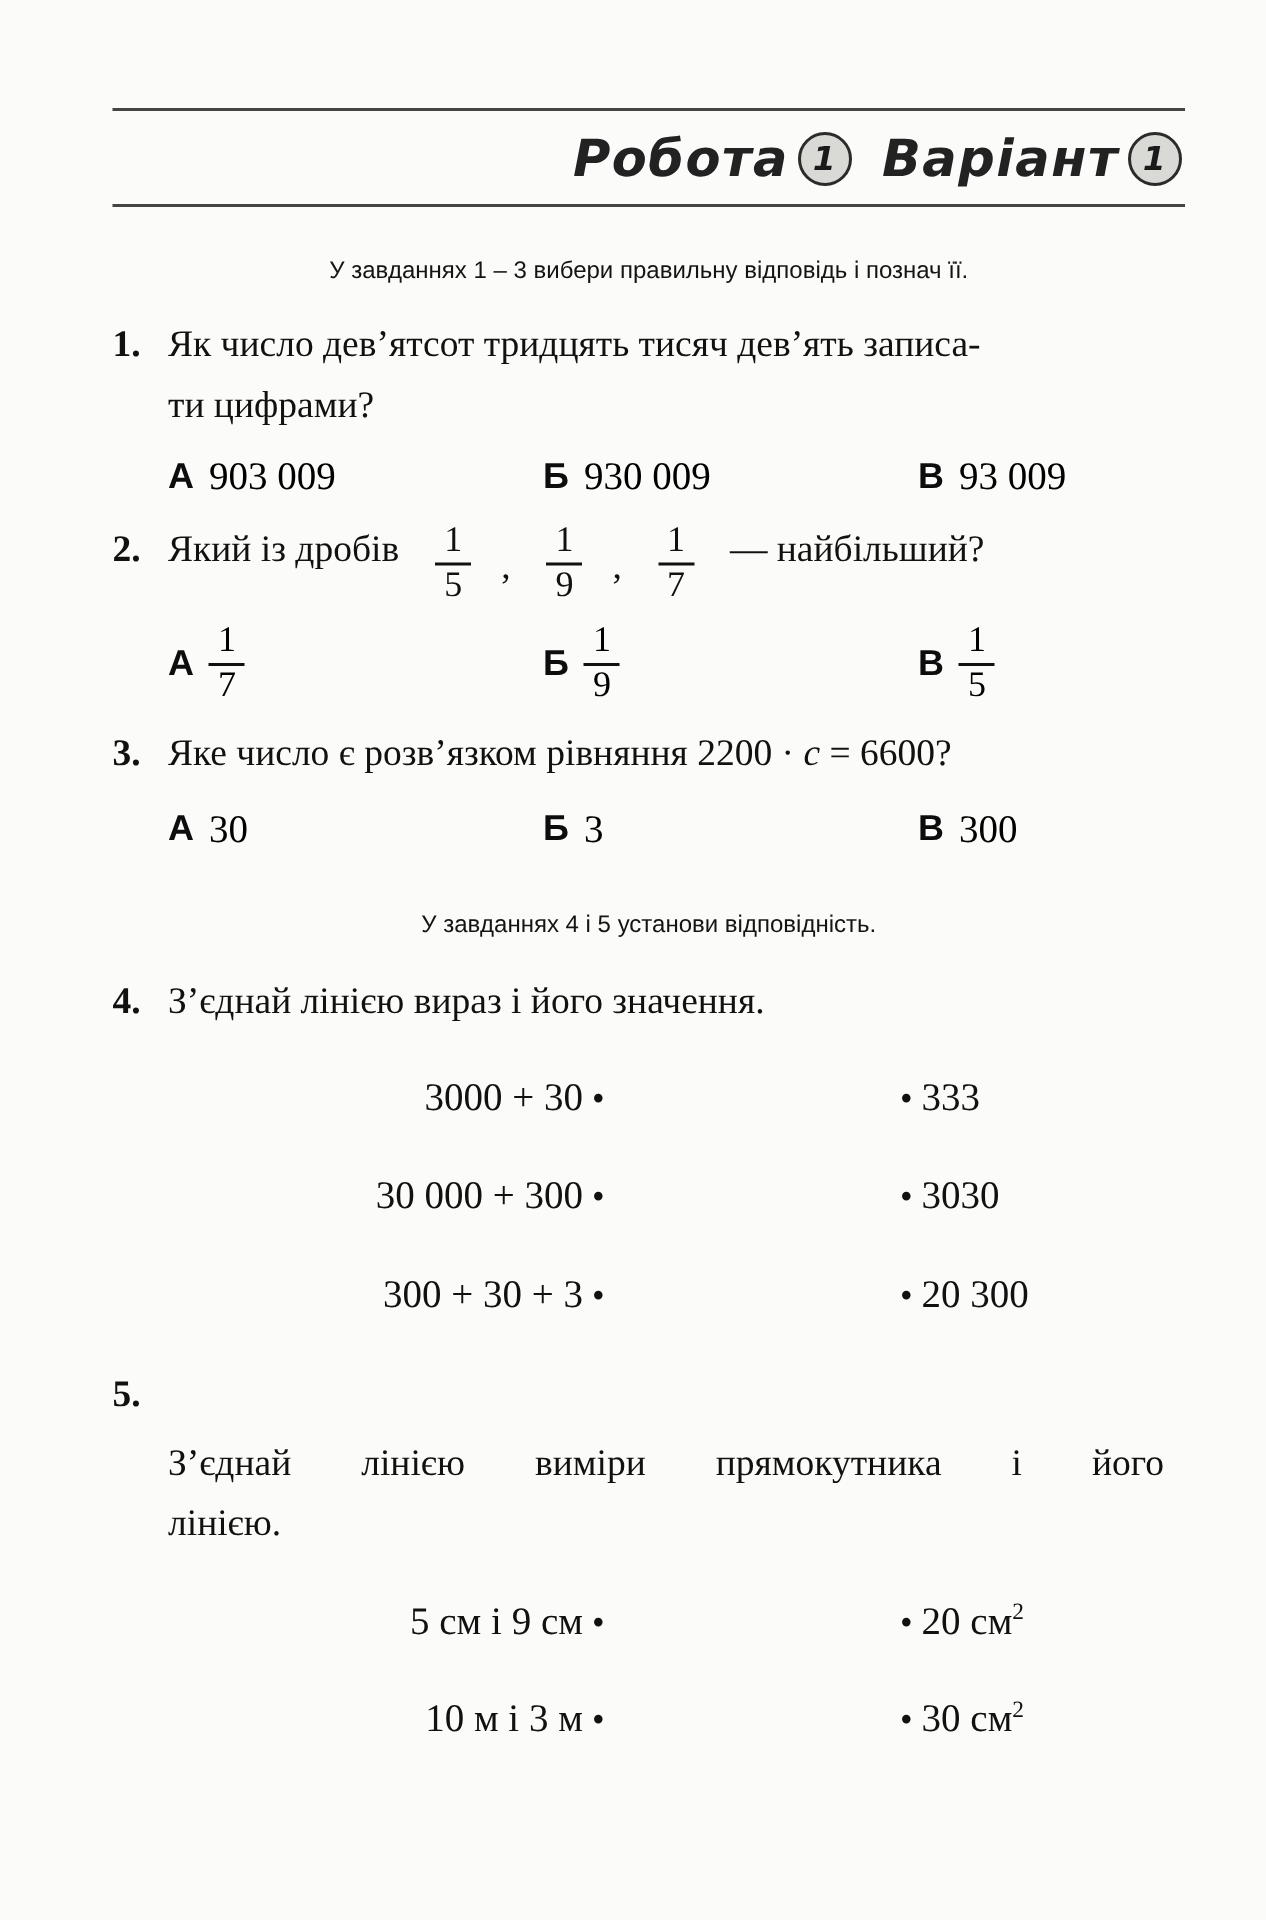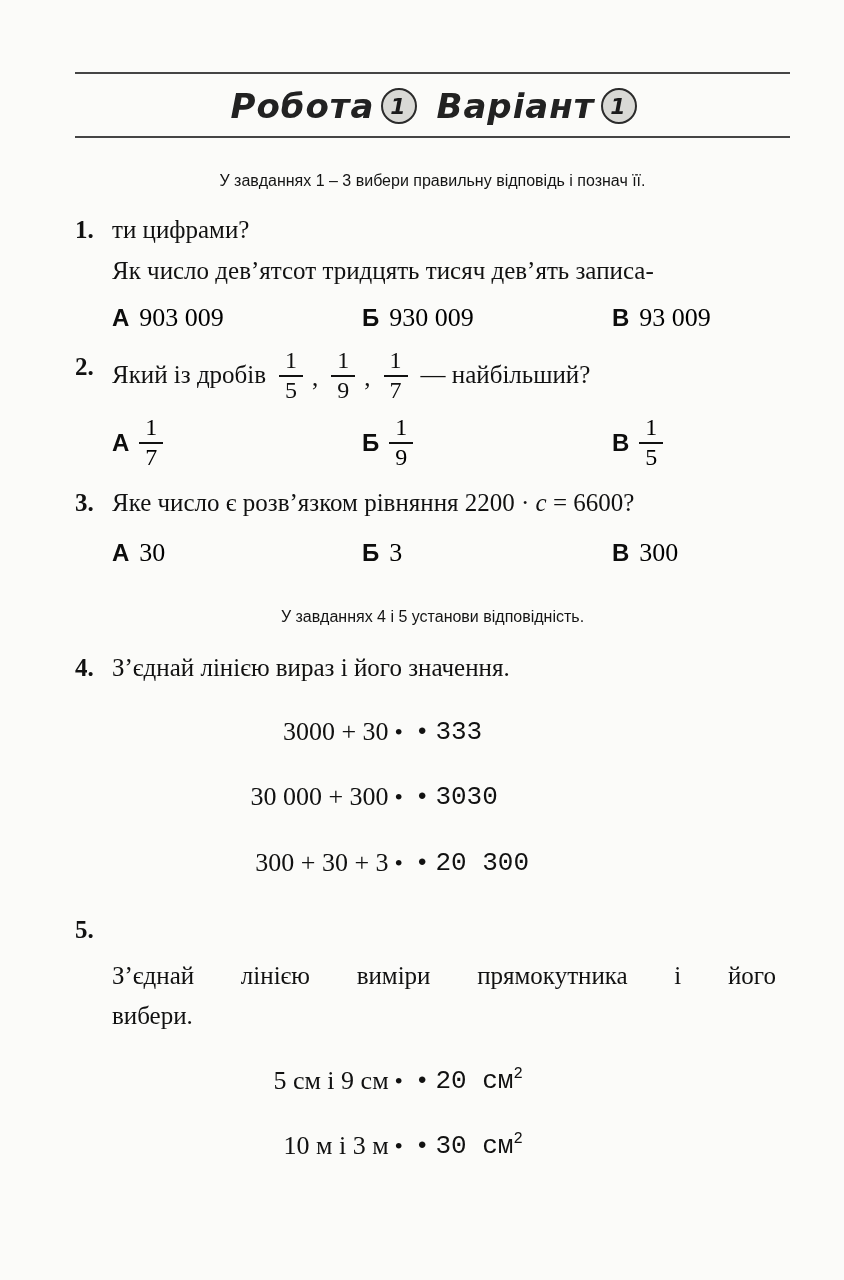--- a/index.html
+++ b/index.html
@@ -23,21 +23,21 @@
   .rule {
     height: 2px;
     background: #454545;
     border: none;
     margin: 0;
   }
   .rule-top { margin-top: 72px; }
   
   .header-row {
     display: flex;
-    justify-content: center;
+    justify-content: flex-end;
     align-items: center;
     padding: 12px 2px 10px 4px;
     gap: 20px;
   }
   .header-item {
     display: flex;
     align-items: center;
     gap: 6px;
     font-family: "DejaVu Sans", sans-serif;
     font-style: italic;
@@ -124,42 +124,43 @@
     display: inline-block;
     text-align: center;
     font-size: 24px;
     line-height: 1.15;
     vertical-align: middle;
   }
   .frac .num { display: block; padding: 0 6px; }
   .frac .den { display: block; border-top: 2px solid #111; padding: 0 6px; }
   .stmt-flex {
     display: flex;
-    align-items: center;
-    gap: 13px;
+    align-items: flex-start;
+    gap: 24px;
     flex-wrap: wrap;
   }
   .frac-comma { align-self: flex-end; line-height: 1; padding-bottom: 14px; margin-left: -4px; }
   .var-italic { font-style: italic; }
   
   .match-block { margin-top: 14px; }
   .match-row {
     display: flex;
     align-items: center;
     font-size: 26px;
     margin-top: 23px;
+    gap: 33px;
   }
   .match-left {
     width: 297px;
     text-align: right;
     white-space: nowrap;
   }
   .match-right {
+    margin-left: 152px;
     white-space: nowrap;
-    font-family: Liberation Mono, monospace;
   }
   .bullet { font-size: 24px; padding: 0 6px; }
   sup.sq {
     font-size: 60%;
     vertical-align: super;
     line-height: 0;
   }
 </style>
 </head>
 <body>
@@ -180,22 +181,22 @@
       </div>
     </div>
 
     <hr class="rule">
 
     <div class="instruction instruction-1">У завданнях 1 – 3 вибери правильну відповідь і познач її.</div>
 
     <div class="task task-1">
       <div class="task-num">1.</div>
       <div class="task-body">
+        <div>Як число дев’ятсот тридцять тисяч дев’ять записа-</div>
         <div>ти цифрами?</div>
-        <div>Як число дев’ятсот тридцять тисяч дев’ять записа-</div>
       </div>
     </div>
     <div class="options options-1">
       <div class="option">
         <span class="opt-letter">А</span>
         <span class="opt-value">903 009</span>
       </div>
       <div class="option">
         <span class="opt-letter">Б</span>
         <span class="opt-value">930 009</span>
@@ -294,21 +295,21 @@
             <div class="match-right"><span class="bullet">•</span><span>20 300</span></div>
           </div>
         </div>
       </div>
     </div>
 
     <div class="task task-5">
       <div class="task-num">5.</div>
       <div class="task-body">
         <div class="justify-line">З’єднай лінією виміри прямокутника і його</div>
-        <div>вибери.</div>
+        <div>лінією.</div>
         <div class="match-block">
           <div class="match-row">
             <div class="match-left"><span>5 см і 9 см</span><span class="bullet">•</span></div>
             <div class="match-right"><span class="bullet">•</span><span>20 см</span><sup class="sq">2</sup></div>
           </div>
           <div class="match-row">
             <div class="match-left"><span>10 м і 3 м</span><span class="bullet">•</span></div>
             <div class="match-right"><span class="bullet">•</span><span>30 см</span><sup class="sq">2</sup></div>
           </div>
         </div>

